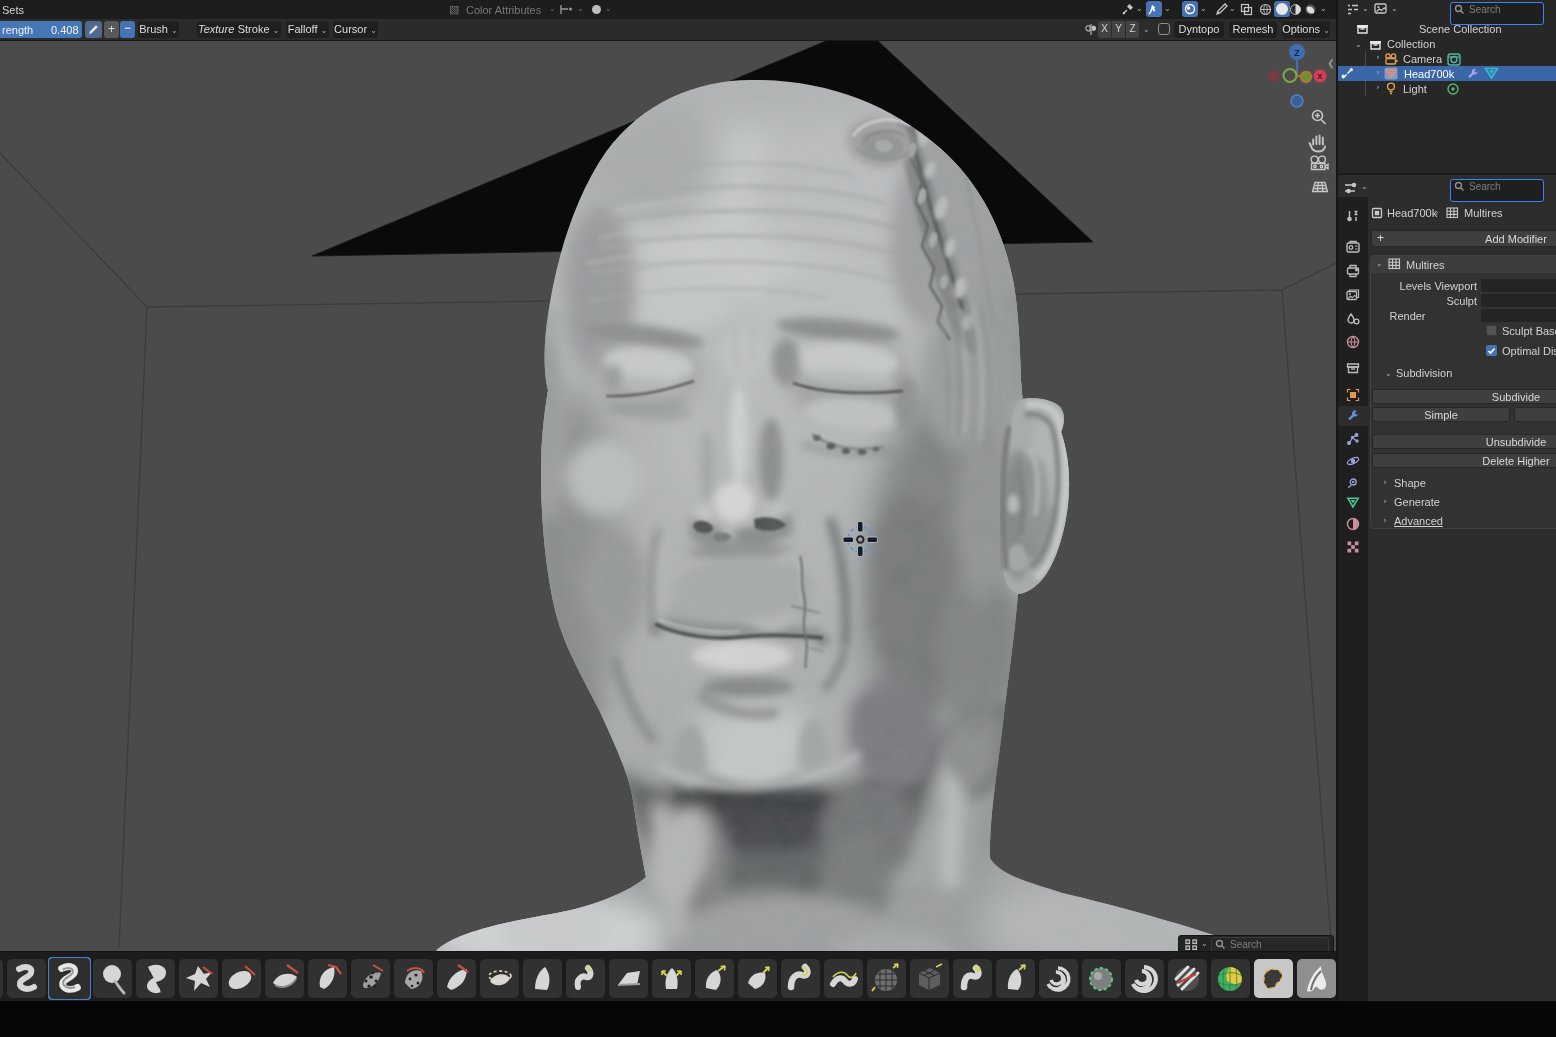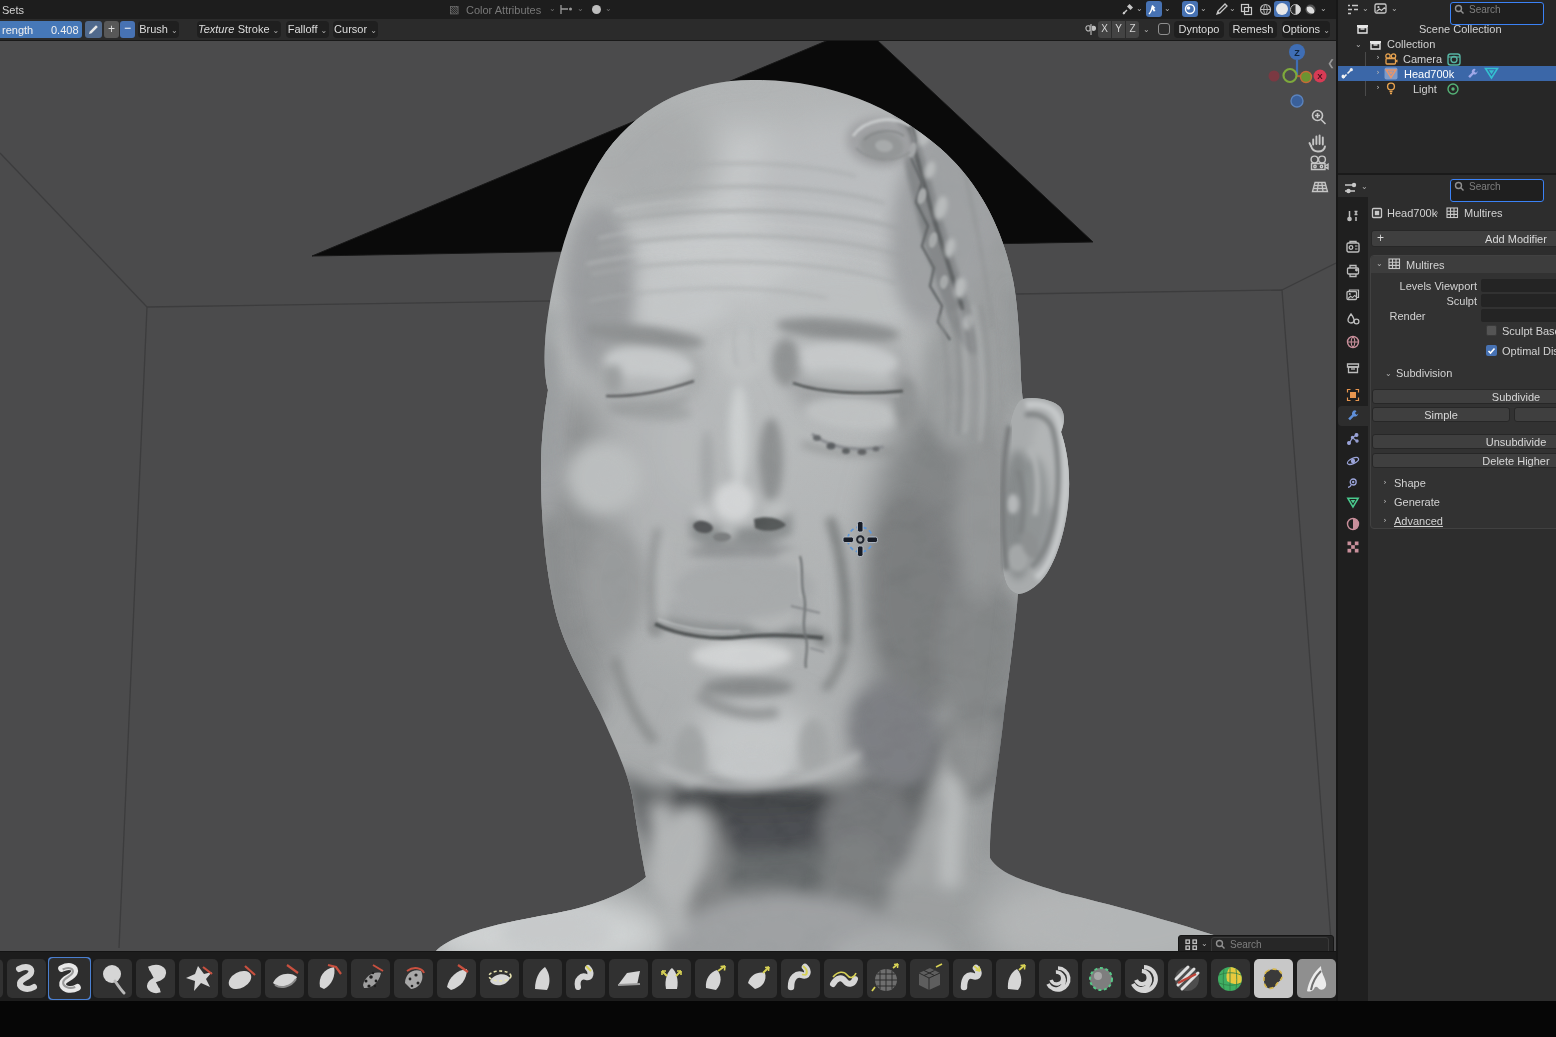--- a/index.html
+++ b/index.html
@@ -722,21 +722,21 @@
       <svg class="abs" style="left:146px;top:66px;" width="15" height="14" viewBox="0 0 15 14">
           <path d="M7.5 12L1.5 2.5h12z" fill="none" stroke="#34c0d0" stroke-width="1.6"></path>
           <path d="M7.5 8.2L4.9 4.2h5.2z" fill="#34c0d0"></path>
         </svg>
 
       <span class="carat abs" style="left:35px;top:83px;transform:rotate(-90deg);">⌄</span>
       <svg class="abs" style="left:47px;top:82px;" width="12" height="13" viewBox="0 0 12 13">
           <circle cx="6" cy="4.5" r="3.4" fill="none" stroke="#e8a350" stroke-width="1.4"></circle>
           <path d="M4.5 9.5h3M5 11.5h2" stroke="#e8a350" stroke-width="1.3"></path>
         </svg>
-      <div class="abs t" style="left:75px;top:84px;">Light</div>
+      <div class="abs t" style="left:65px;top:84px;">Light</div>
       <svg class="abs" style="left:108px;top:82px;" width="14" height="14" viewBox="0 0 14 14">
           <circle cx="7" cy="7" r="5" fill="none" stroke="#55b377" stroke-width="1.4"></circle>
           <circle cx="7" cy="7" r="1.7" fill="#55b377"></circle>
         </svg>
     </div>
     <div class="abs" id="props">
       <svg class="abs" style="left:6px;top:7px;" width="15" height="12" viewBox="0 0 15 12">
           <g fill="none" stroke="#c8c8c8" stroke-width="1.5">
             <path d="M1 3h10M1 9h10"></path>
           </g>

